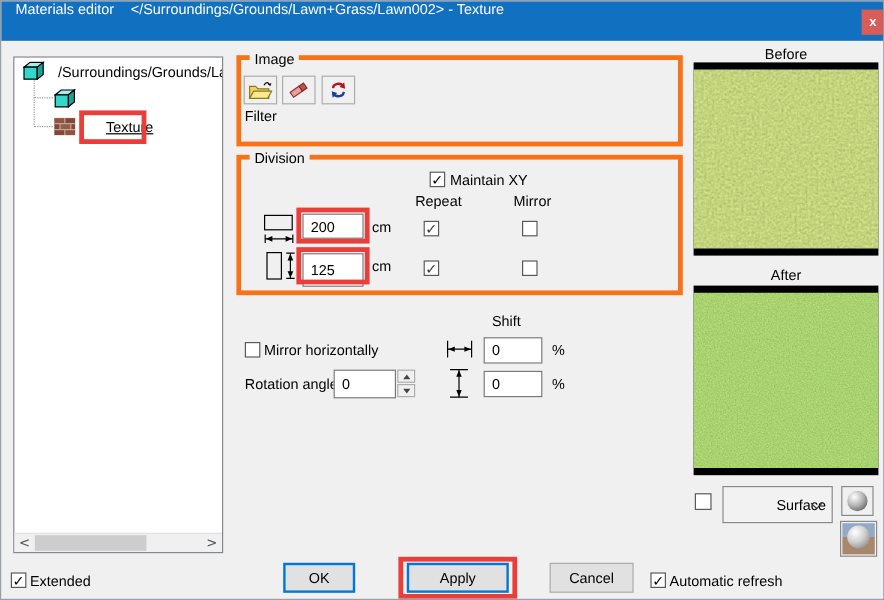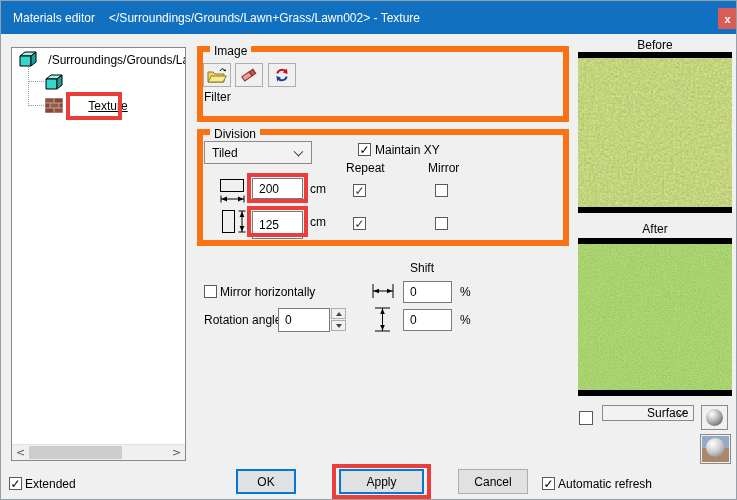--- a/index.html
+++ b/index.html
@@ -5,28 +5,28 @@
   * { margin:0; padding:0; box-sizing:border-box; }
   html,body { background:#cfcfcf; }
   #app {
     position:relative; width:737px; height:500px;
     background:#f0f0f0; border:1px solid #96a0a8;
     font-family:"Liberation Sans", sans-serif; font-size:12px; color:#000;
     overflow:hidden;
   }
   
   .titlebar { position:absolute; left:0; top:0; width:737px; height:33px;
-    background:#1270c0; color:#fff; display:flex; align-items:center; }
+    background:#1270c0; color:#fff; display:flex; align-items:flex-start; }
   .titlebar .app { margin-left:12px; }
   .titlebar .path { margin-left:14px; }
   .closebtn { position:absolute; left:717px; top:7px; width:19px; height:21px;
     background:#d85c57; color:#fff; font-size:11px; font-weight:bold;
     display:flex; align-items:center; justify-content:center; }
   
-  .groupbox { position:absolute; border:6px solid #f97316; }
+  .groupbox { position:absolute; border:4px solid #f97316; }
   .grouplabel { position:absolute; top:-8px; left:7px; background:#f0f0f0; padding:0 4px; }
   .cb { position:absolute; width:13px; height:13px; background:#fff; border:1px solid #595959;
     display:flex; align-items:center; justify-content:center; }
   .cb .check { font-size:12px; line-height:10px; color:#3a3a3a; }
   .tinput { position:absolute; background:#fff; border:1px solid #7a7a7a; font-family:"Liberation Sans",sans-serif;
     font-size:12px; padding:0 0 0 6px; }
   .dropdown { position:absolute; background:#f2f2f2; border:1px solid #8a8a8a;
     display:flex; align-items:center; padding-left:7px; }
   .chev { position:absolute; right:9px; top:50%; width:7px; height:7px;
     border-left:1.5px solid #3a3a3a; border-bottom:1.5px solid #3a3a3a;
@@ -152,24 +152,20 @@
       <polygon points="12.8,1.5 13.6,7 9,5.4" fill="#c40b1e"></polygon>
       <path d="M12.5 9.5 A4.5 4 0 0 1 4 11" stroke="#1b3fa0" stroke-width="2" fill="none"></path>
       <polygon points="3.2,14.5 2.4,9 7,10.6" fill="#1b3fa0"></polygon>
     </svg>
   </div>
   <span class="lbl" style="left:203px; top:89px;">Filter</span>
 
   <div class="groupbox" style="left:196px; top:128px; width:372px; height:117px;">
     <span class="grouplabel">Division</span>
   </div>
-  <div class="dropdown" style="left:203px; top:140px; width:108px; height:23px;">
-    <span>Tiled</span>
-    <i class="chev"></i>
-  </div>
   <div class="cb" style="left:357px; top:142px;">
     <span class="check" style="color:#000">✓</span>
   </div>
   <span class="lbl" style="left:374px; top:142px;">Maintain XY</span>
   <span class="lbl" style="left:345px; top:160px;">Repeat</span>
   <span class="lbl" style="left:427px; top:160px;">Mirror</span>
 
   <span style="position:absolute; left:218px; top:176px;">
     <svg width="28" height="27">
       <rect x="1.5" y="2.5" width="23" height="12" fill="none" stroke="#000"></rect>
@@ -280,21 +276,21 @@
                     0 0 0 0 1"></feColorMatrix>
         </filter>
       </defs>
       <rect width="154" height="146" filter="url(#grassAfter)"></rect>
     </svg>
   </div>
 
   <div class="cb" style="left:578px; top:410px; width:14px; height:14px;">
     <span class="check"></span>
   </div>
-  <div class="dropdown" style="left:601px; top:404px; width:92px; height:16px;padding-left:44px;">
+  <div class="dropdown" style="left:601px; top:404px; width:92px; height:31px;padding-left:44px;">
     <span>Surface</span>
     <i class="chev"></i>
   </div>
   <div class="spherebtn" style="left:700px; top:404px; width:27px; height:25px;">
     <span class="sphere"></span>
   </div>
   <div class="spherebtn" style="left:699px; top:433px; width:31px; height:30px; padding:1px;">
     <span style="position:relative; display:block; width:100%; height:100%;">
       <span class="matbtn-land"></span>
       <span class="matbtn-sph"></span>

